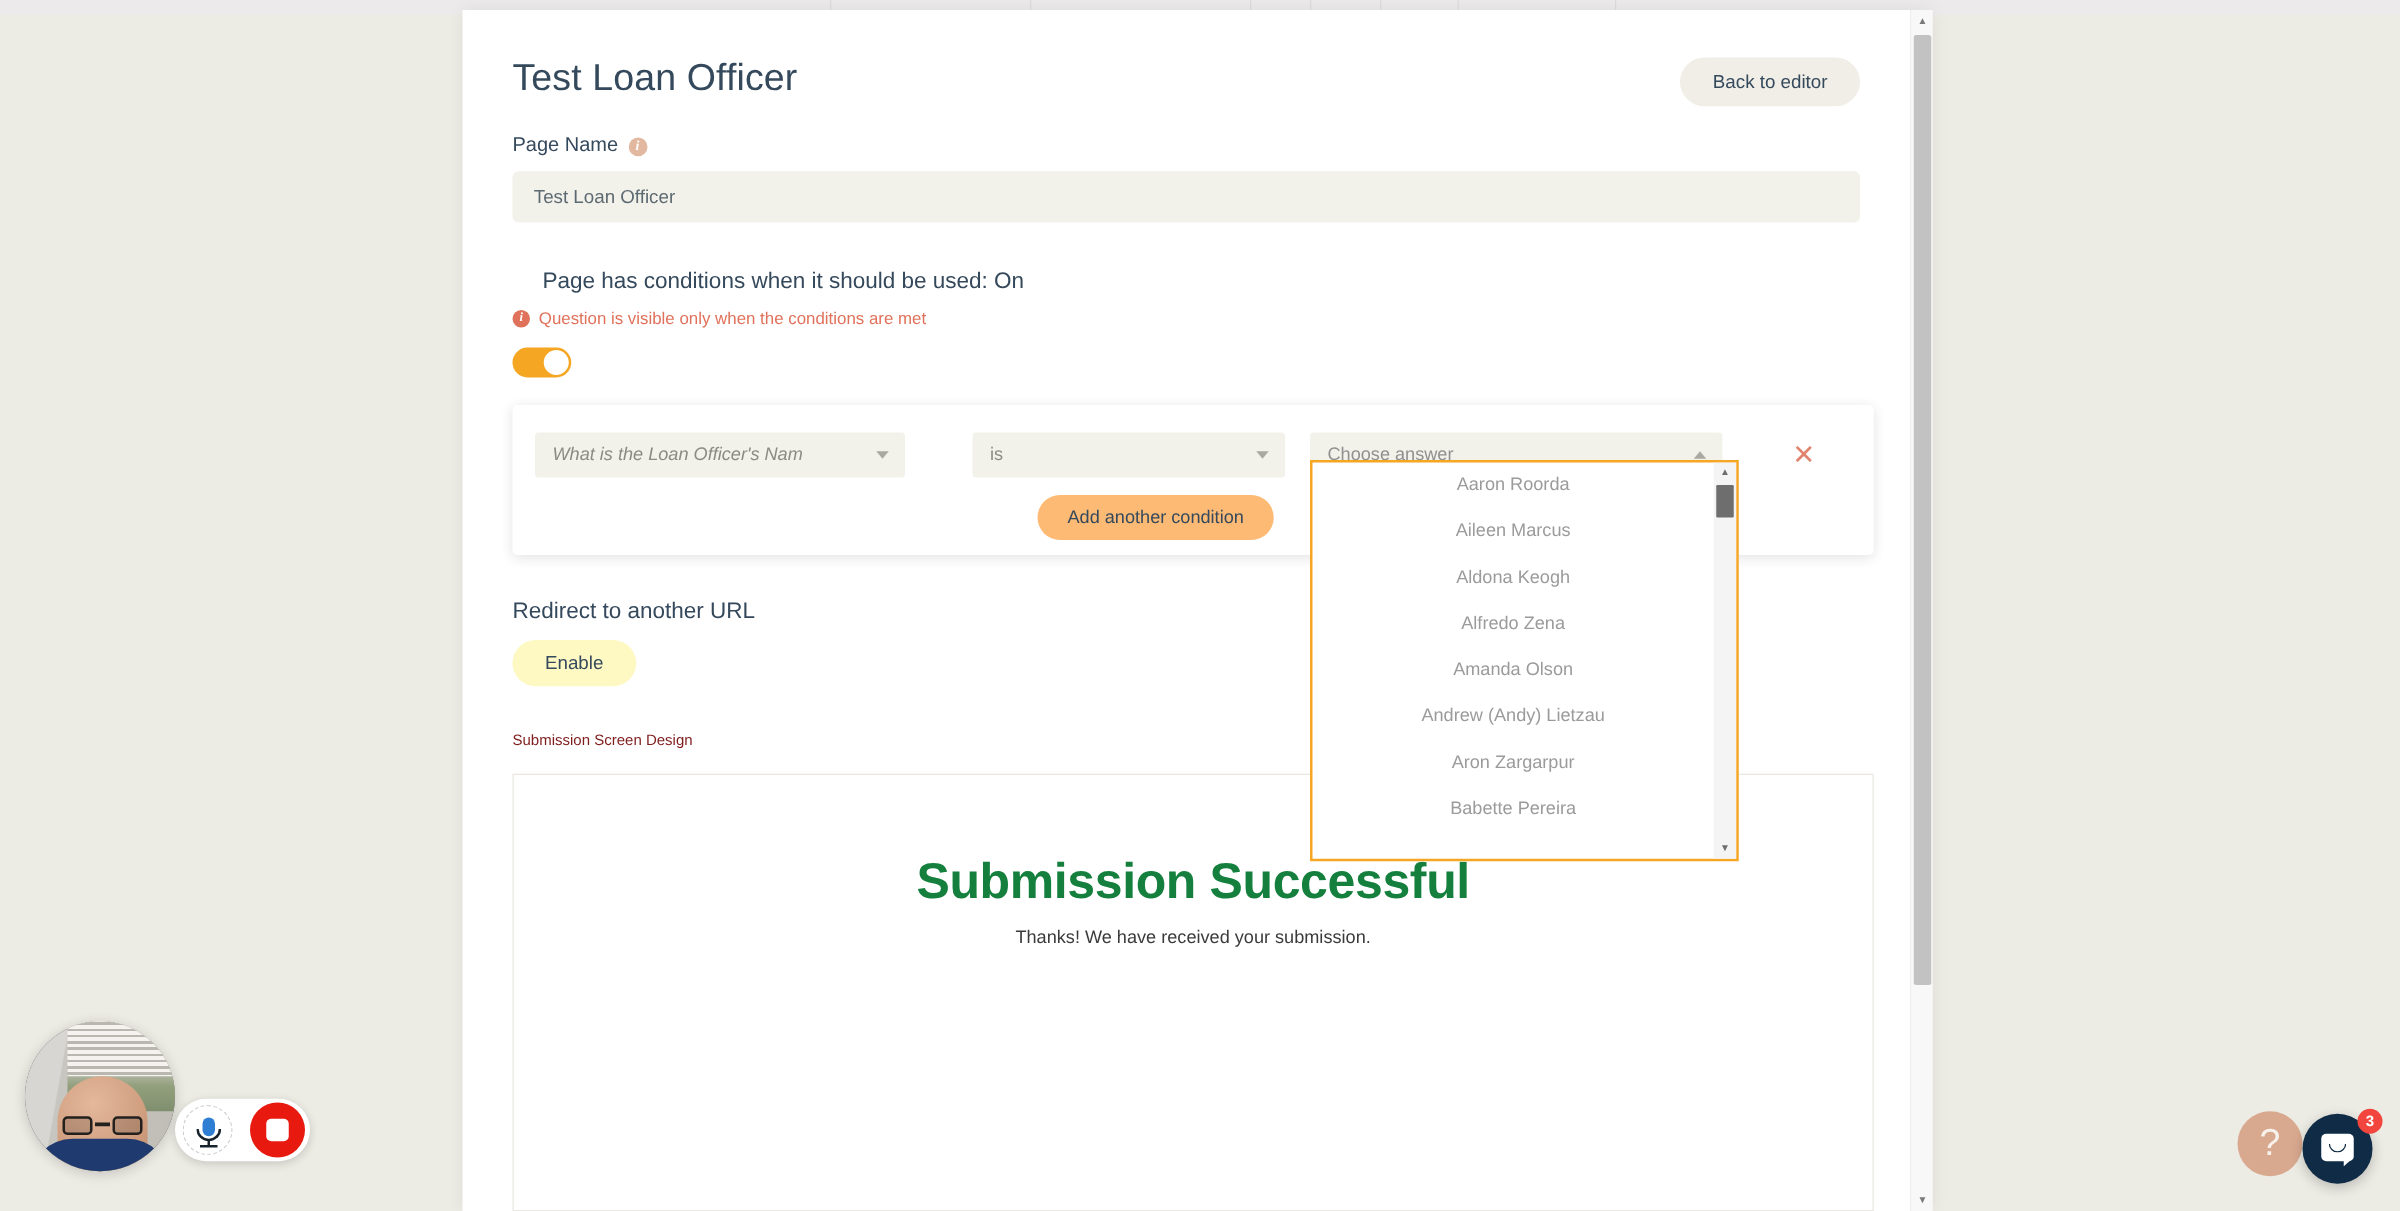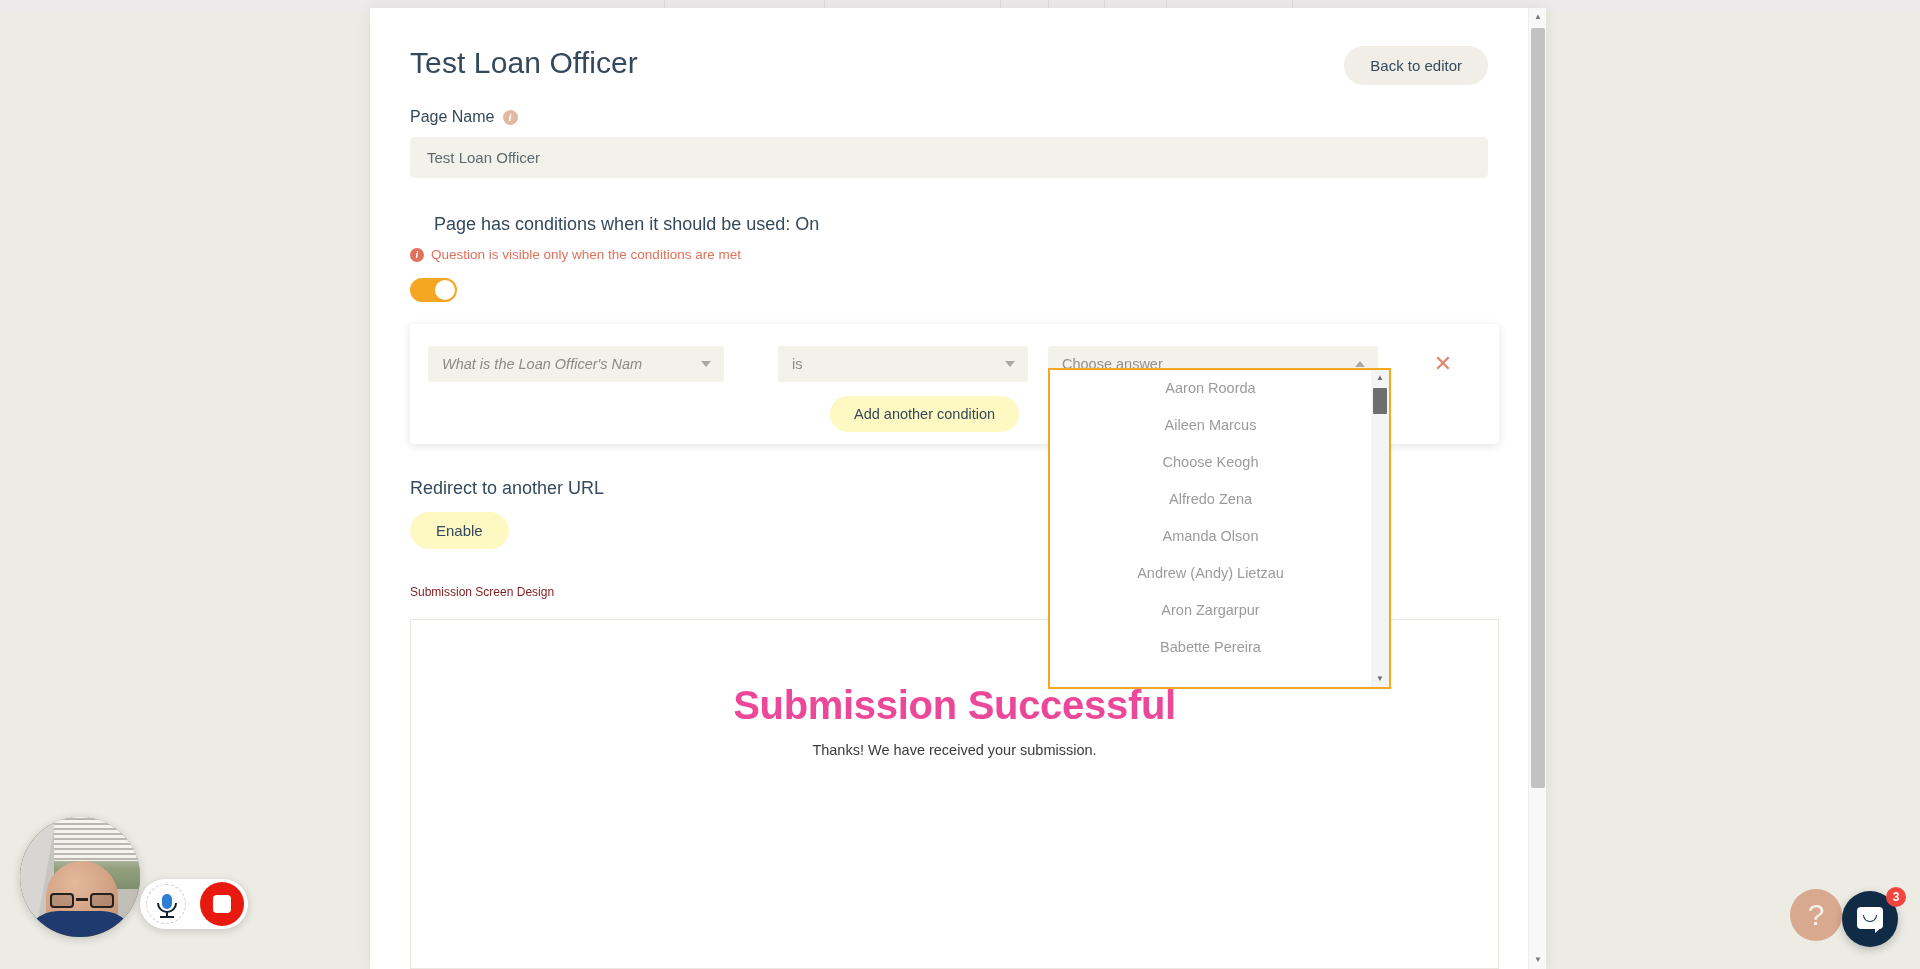--- a/index.html
+++ b/index.html
@@ -219,21 +219,21 @@
     border-bottom: 6px solid #a9a9a2;
   }
 
   #cond-question { left: 18px; width: 296px; font-style: italic; }
   #cond-operator { left: 368px; width: 250px; }
   #cond-answer   { left: 638px; width: 330px; color: #909090; }
 
   #add-condition-btn {
     position: absolute;
     left: 420px; top: 72px;
-    background: #fef9c3;
+    background: #fdba74;
     border: none;
     border-radius: 20px;
     padding: 10px 24px;
     font-family: "Liberation Sans", sans-serif;
     font-size: 14.5px;
     color: #35495c;
     cursor: pointer;
     z-index: 1;
   }
 
@@ -335,21 +335,21 @@
     width: 1089px; height: 350px;
     background: #ffffff;
     border: 1px solid #e9e7e0;
   }
   #submission-title {
     position: absolute;
     left: 0; right: 0; top: 63px;
     text-align: center;
     font-size: 40px;
     font-weight: bold;
-    color: #ec4899;
+    color: #15803d;
     letter-spacing: -0.3px;
   }
   #submission-subtitle {
     position: absolute;
     left: 0; right: 0; top: 122px;
     text-align: center;
     font-size: 14.5px;
     color: #3b3b3b;
   }
 
@@ -602,21 +602,21 @@
     <div id="submission-heading">Submission Screen Design</div>
     <div id="submission-preview">
       <div id="submission-title">Submission Successful</div>
       <div id="submission-subtitle">Thanks! We have received your submission.</div>
     </div>
 
     <div id="answer-dropdown">
       <div id="answer-options">
           <div class="answer-option">Aaron Roorda</div>
           <div class="answer-option">Aileen Marcus</div>
-          <div class="answer-option">Choose Keogh</div>
+          <div class="answer-option">Aldona Keogh</div>
           <div class="answer-option">Alfredo Zena</div>
           <div class="answer-option">Amanda Olson</div>
           <div class="answer-option">Andrew (Andy) Lietzau</div>
           <div class="answer-option">Aron Zargarpur</div>
           <div class="answer-option">Babette Pereira</div>
         </div>
       <div id="dropdown-scrollbar">
         <div class="dsb-arrow up">▲</div>
         <div class="dsb-thumb"></div>
         <div class="dsb-arrow down">▼</div>

